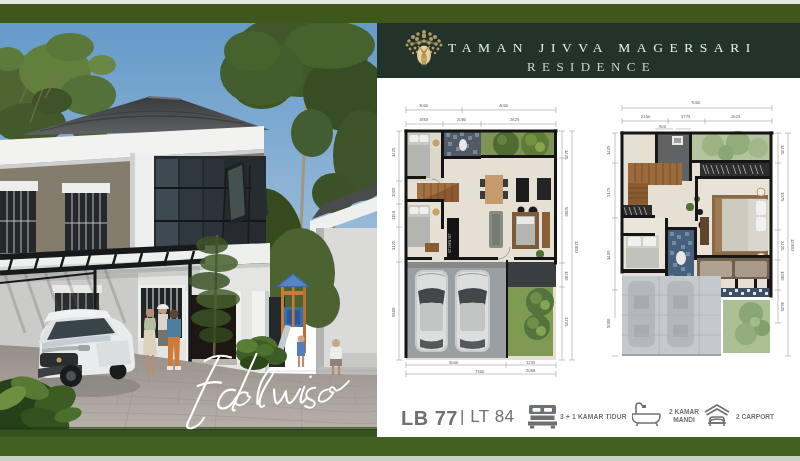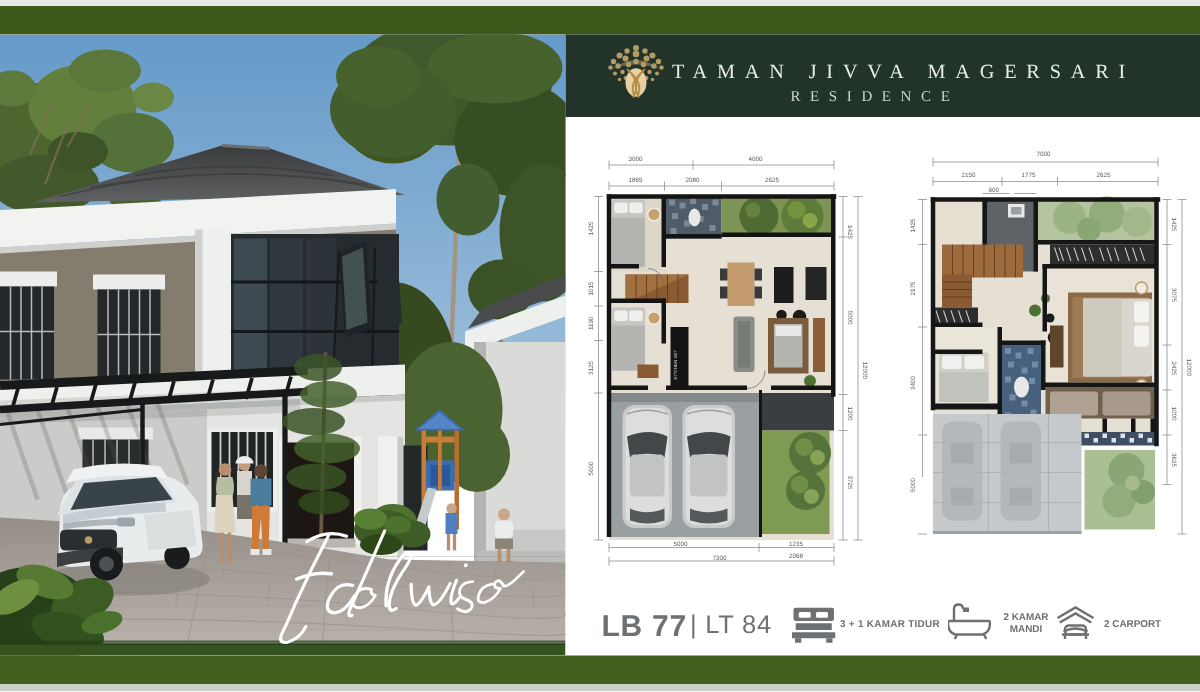--- a/index.html
+++ b/index.html
@@ -325,21 +325,21 @@
       <path d="M4 17 Q12 11 20 11 Q28 11 36 17 Q28 14 20 14 Q12 14 4 17 Z" opacity="0.5"></path>
     </g>
     <ellipse cx="20" cy="26" rx="7" ry="9.5" fill="#e9d0a0"></ellipse>
     <g stroke="#b08e4a" stroke-width="1.2" fill="none">
       <path d="M14 17 Q24 26 18 36 M26 17 Q16 26 22 36 M16 19 Q25 27 21 35 M24 19 Q15 27 19 35"></path>
     </g>
   </svg>
 
   <div class="abs" style="left:448px;top:40px;width:310px;color:#e9ede8;font-family:'Liberation Serif',serif;font-size:13.5px;letter-spacing:6.55px;white-space:nowrap">TAMAN JIVVA MAGERSARI</div>
 
-  <div class="abs" style="left:527px;top:59px;width:130px;color:#ccd4cb;font-family:'Liberation Serif',serif;font-size:10px;letter-spacing:6.4px;white-space:nowrap">RESIDENCE</div>
+  <div class="abs" style="left:527px;top:59px;width:130px;color:#ccd4cb;font-family:'Liberation Serif',serif;font-size:13px;letter-spacing:6.4px;white-space:nowrap">RESIDENCE</div>
 
   <svg class="abs" style="left:385px;top:95px" width="200" height="295" viewBox="0 0 200 295">
     <g font-family="Liberation Sans, sans-serif" font-size="4.2" fill="#5a5a5a">
 
       <g stroke="#8a8a8a" stroke-width="0.5" fill="none">
         <path d="M21 15 H171 M21 12 V18 M77 12 V18 M171 12 V18"></path>
         <path d="M21 29 H171 M21 26 V32 M58 26 V32 M96 26 V32 M171 26 V32"></path>
         <path d="M14 36 V265 M11 36 H17 M11 86 H17 M11 109 H17 M11 132 H17 M11 167 H17 M11 265 H17"></path>
         <path d="M177 36 V265 M174 36 H180 M174 63 H180 M174 168 H180 M174 192 H180 M174 265 H180"></path>
         <path d="M187 36 V265 M184 36 H190 M184 265 H190"></path>

